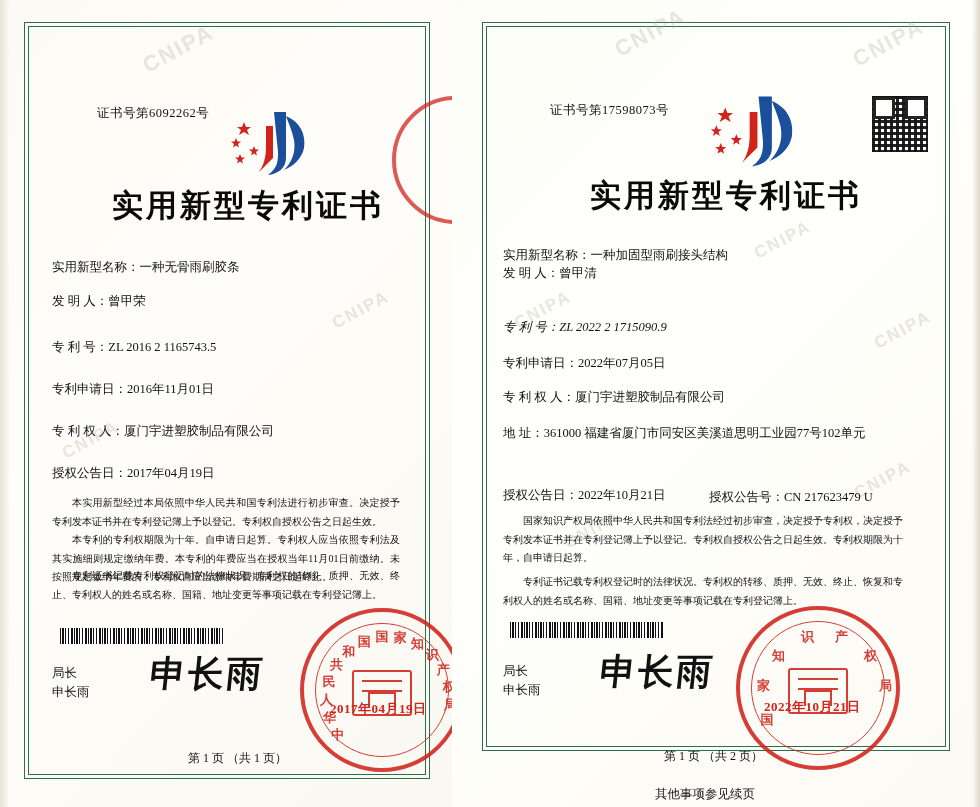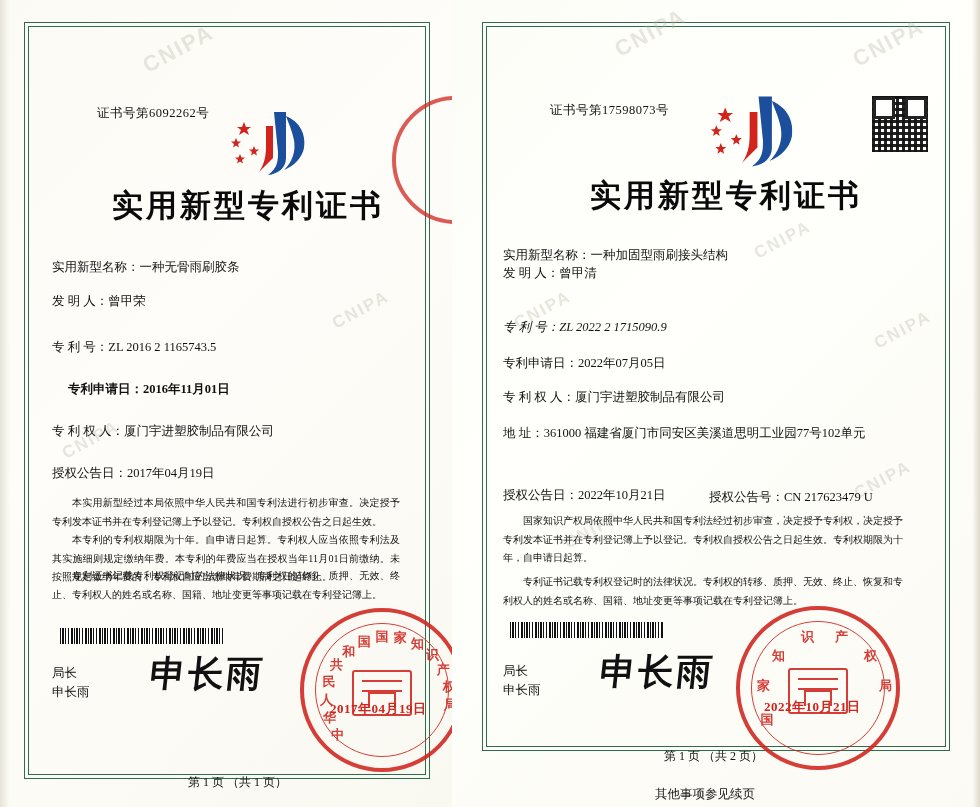--- a/index.html
+++ b/index.html
@@ -297,21 +297,21 @@
 
     <div class="field" style="left:52px; top:258px;">
       <span class="lbl">实用新型名称：</span><span class="val">一种无骨雨刷胶条</span>
     </div>
     <div class="field" style="left:52px; top:292px;">
       <span class="lbl">发 明 人：</span><span class="val">曾甲荣</span>
     </div>
     <div class="field" style="left:52px; top:338px;">
       <span class="lbl">专 利 号：</span><span class="val">ZL 2016 2 1165743.5</span>
     </div>
-    <div class="field" style="left:68px; top:380px;font-weight:bold;">
+    <div class="field" style="left:52px; top:380px;">
       <span class="lbl">专利申请日：</span><span class="val">2016年11月01日</span>
     </div>
     <div class="field" style="left:52px; top:422px;">
       <span class="lbl">专 利 权 人：</span><span class="val">厦门宇进塑胶制品有限公司</span>
     </div>
     <div class="field" style="left:52px; top:464px;">
       <span class="lbl">授权公告日：</span><span class="val">2017年04月19日</span>
     </div>
 
     <div class="para" style="left:52px; top:494px; width:348px;">本实用新型经过本局依照中华人民共和国专利法进行初步审查。决定授予专利发本证书并在专利登记簿上予以登记。专利权自授权公告之日起生效。</div>
@@ -342,21 +342,21 @@
         <span style="transform:rotate(11deg) translate(0,-62px) rotate(-11deg)">家</span>
         <span style="transform:rotate(28deg) translate(0,-62px) rotate(-28deg)">知</span>
         <span style="transform:rotate(45deg) translate(0,-62px) rotate(-45deg)">识</span>
         <span style="transform:rotate(62deg) translate(0,-62px) rotate(-62deg)">产</span>
         <span style="transform:rotate(79deg) translate(0,-62px) rotate(-79deg)">权</span>
         <span style="transform:rotate(96deg) translate(0,-62px) rotate(-96deg)">局</span>
       </div>
     </div>
     <div class="seal-date" style="left:330px; top:700px;">2017年04月19日</div>
 
-    <div class="pagefoot" style="left:188px; top:750px;margin-top:24px;">第 1 页 （共 1 页）</div>
+    <div class="pagefoot" style="left:188px; top:750px;">第 1 页 （共 1 页）</div>
   </div>
 
   <div class="cert right">
     <div class="paper-edge-right"></div>
     <div class="border-outer"></div>
     <div class="border-inner"></div>
 
     <div class="wm" style="left:160px; top:20px;">CNIPA</div>
     <div class="wm" style="left:398px; top:30px;">CNIPA</div>
     <div class="wm small" style="left:300px; top:230px;">CNIPA</div>

